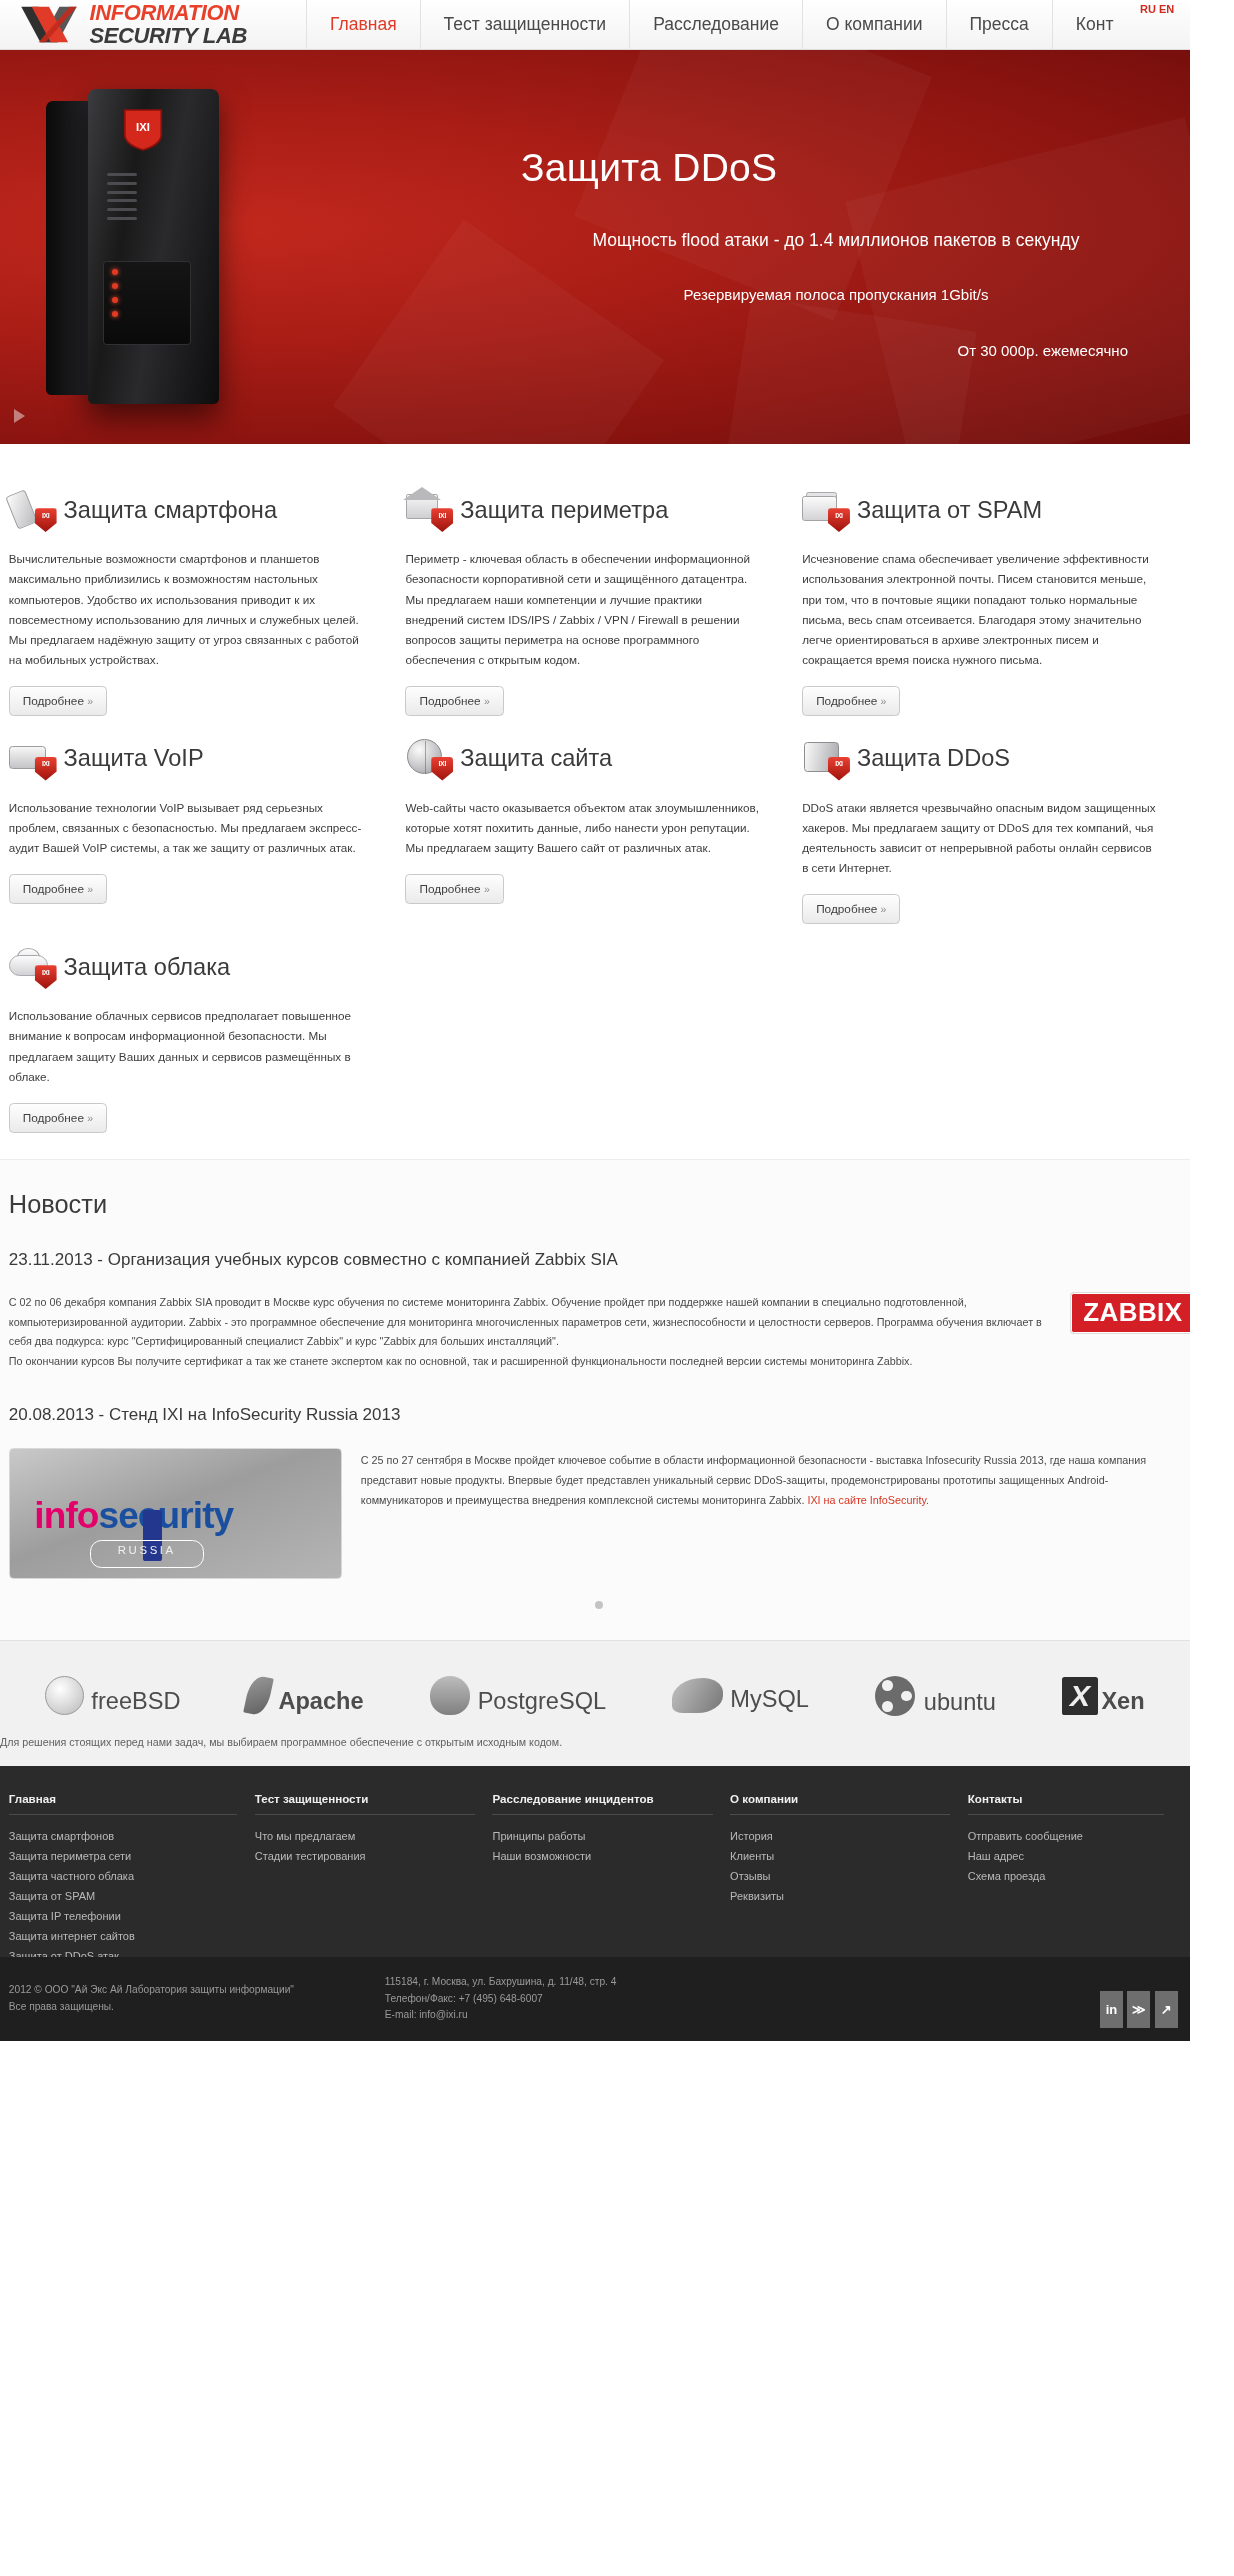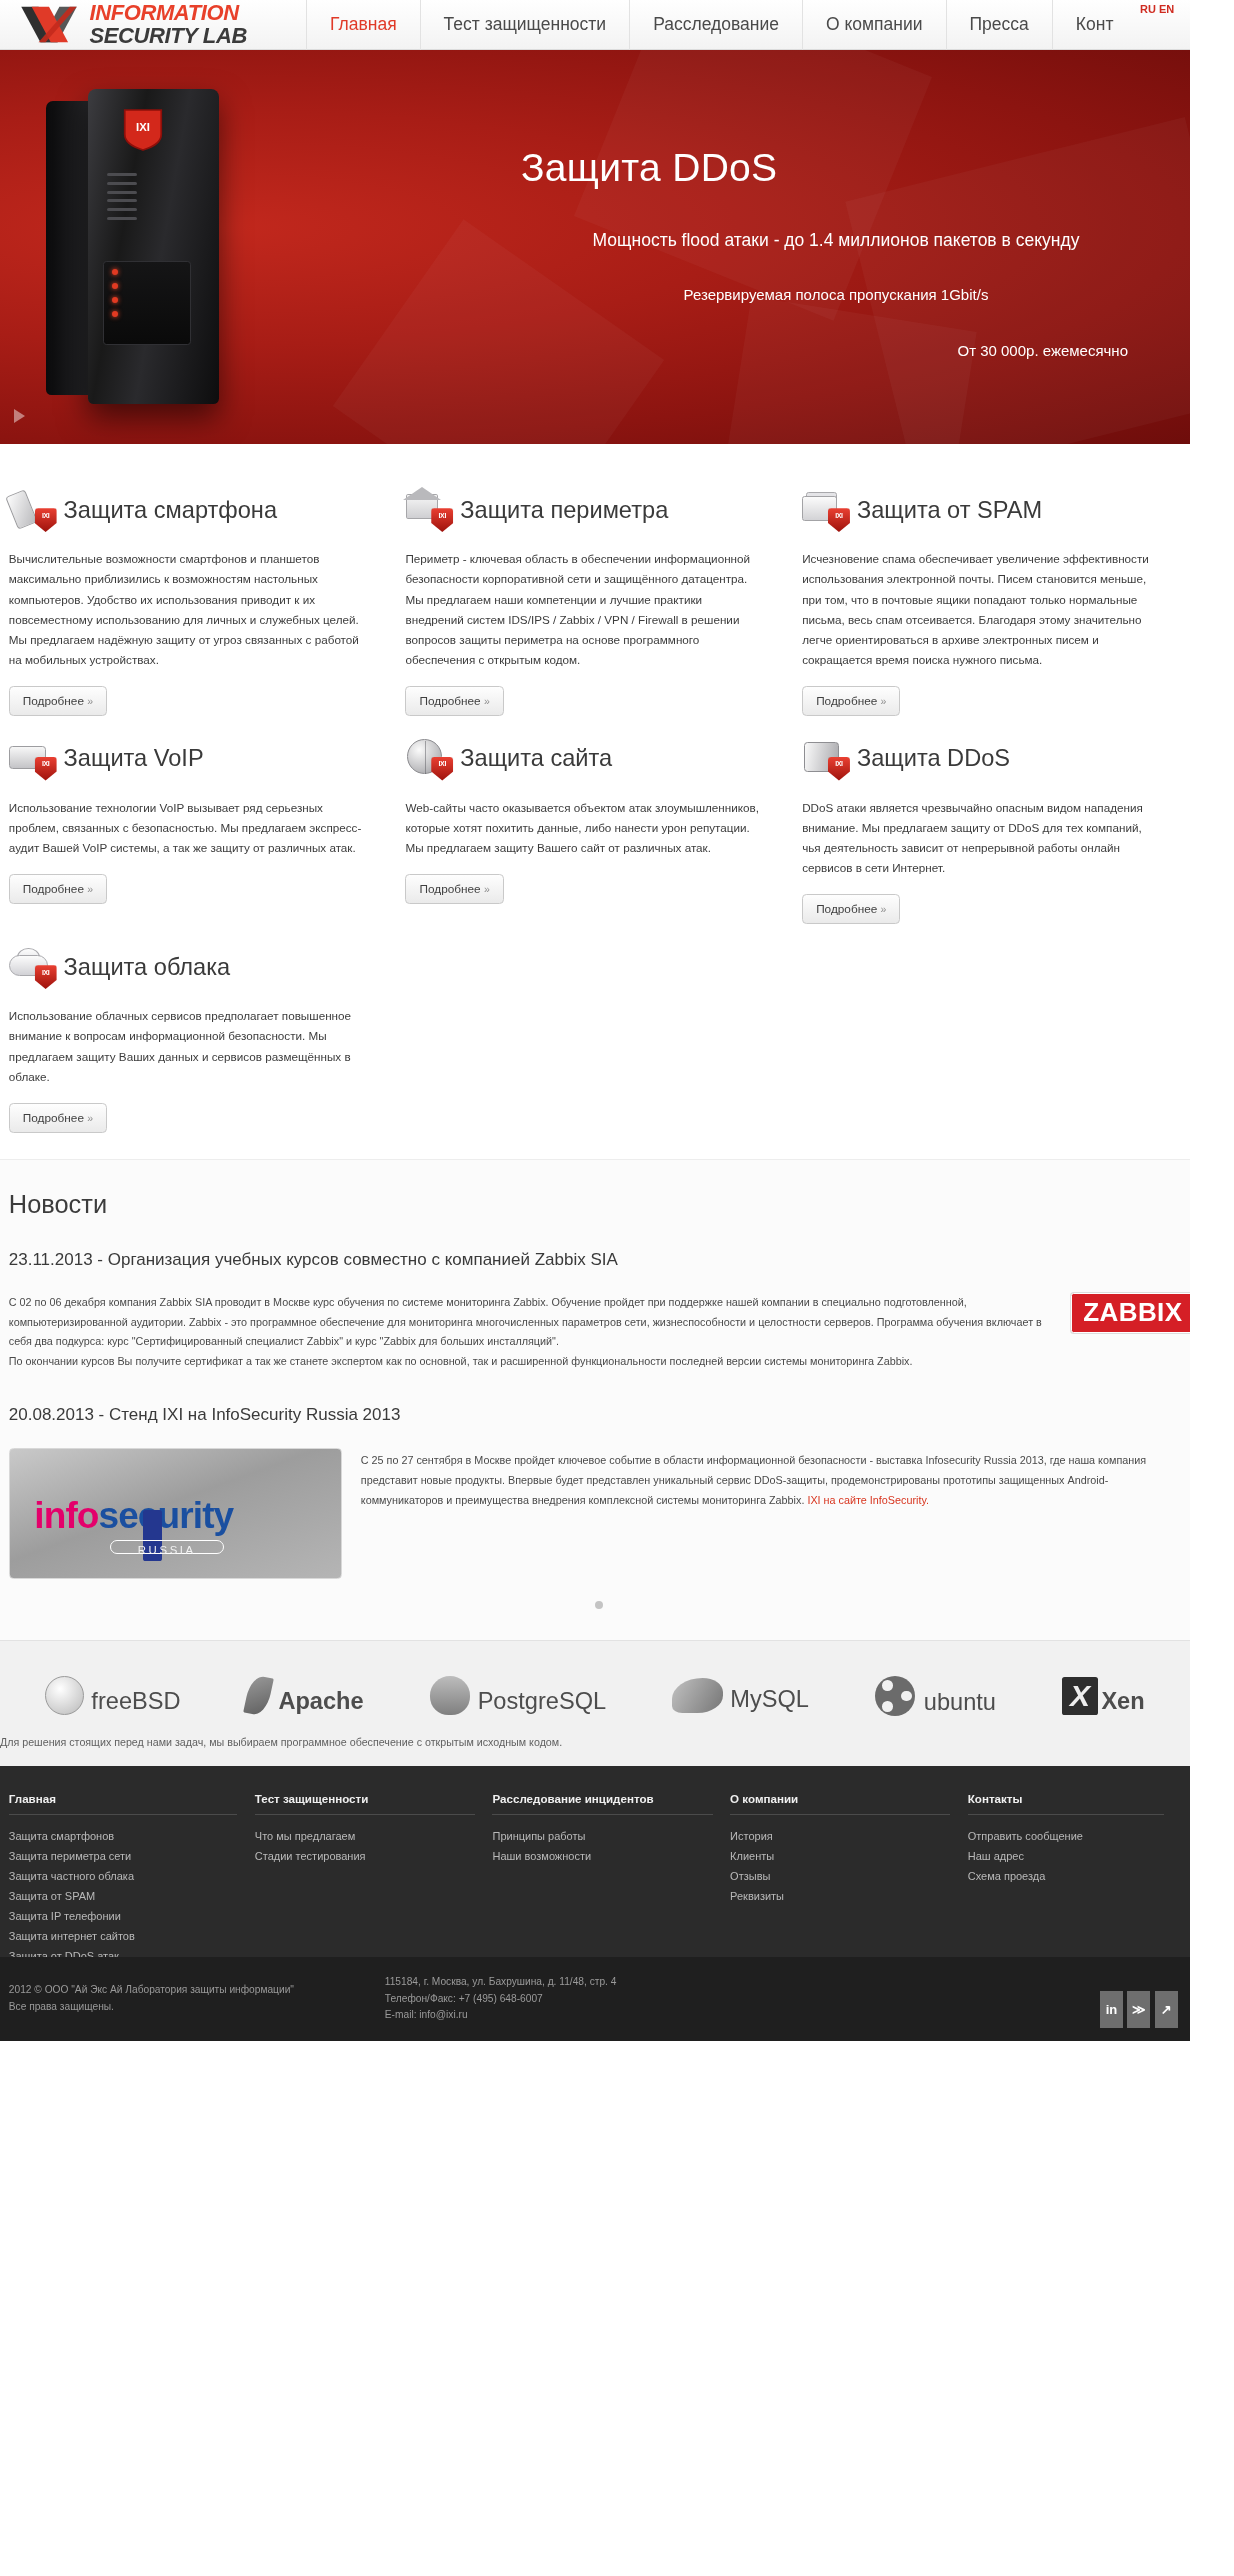--- a/index.html
+++ b/index.html
@@ -98,21 +98,21 @@
   .news-body p { margin-bottom:0; }
   .zabbix-logo { position:absolute; right:-4.4px; top:133px; width:123px; height:40px;
                  background:#d51f26; border:1.8px solid #fff; border-radius:2.6px;
                  color:#fff; font-size:26px; font-weight:bold; display:flex;
                  align-items:center; justify-content:center; letter-spacing:0.4px; box-shadow:0 0 0 0.9px #dcdcdc; }
   .news2 { display:flex; gap:19px; margin-top:19px; }
   .infosec-img { width:333px; height:131px; flex:none; border:0.9px solid #d8d8d8; border-radius:4.4px;
                  background:linear-gradient(160deg,#c9c9c9,#9d9d9d 45%,#b5b5b5); position:relative; overflow:hidden; }
   .isl-text { position:absolute; left:24.5px; top:46px; font-size:37px; font-weight:bold; letter-spacing:-0.9px; }
   .isl-a { color:#e4006b; } .isl-b { color:#1a4fa0; }
-  .isl-russia { position:absolute; left:100px; top:91px; width:114px; height:14px; border:1.8px solid #fff;
+  .isl-russia { position:absolute; left:80px; top:91px; width:114px; height:28px; border:1.8px solid #fff;
                 border-radius:11.4px; color:#f2f2f2; font-size:11.4px; letter-spacing:2.6px; text-align:center; line-height:18.4px; }
   .isl-lock { position:absolute; left:133px; top:61px; width:19px; height:51px; background:#24378f; border-radius:2.6px; }
   .news2-text { font-size:10.8px; line-height:1.85; color:#4a4a4a; padding-top:3.5px; }
   .news2-text a { color:#d8351f; text-decoration:none; }
   .dots { text-align:center; padding:17.5px 0 12.3px 0; }
   .dot { display:inline-block; width:7.9px; height:7.9px; border-radius:50%; background:#c4c4c4; cursor:pointer; }
 
   
   .partners { background:#f1f1f1; border-top:0.9px solid #e2e2e2; padding:21px 0 17.5px 0; }
   .plogos { display:flex; align-items:center; justify-content:space-around; padding:0 12.3px; height:67px; }
@@ -298,21 +298,21 @@
       <div class="card">
         <div class="card-head">
           <div class="card-icon">
             <div class="ic-srv"></div>
               <div class="shield">
                 <b>IXI</b>
               </div>
           </div>
           <div class="card-title">Защита DDoS</div>
         </div>
-        <div class="card-text">DDoS атаки является чрезвычайно опасным видом нападения внимание. Мы предлагаем защиту от DDoS для тех компаний, чья деятельность зависит от непрерывной работы онлайн сервисов в сети Интернет.</div>
+        <div class="card-text">DDoS атаки является чрезвычайно опасным видом защищенных хакеров. Мы предлагаем защиту от DDoS для тех компаний, чья деятельность зависит от непрерывной работы онлайн сервисов в сети Интернет.</div>
         <div class="btn"><span>Подробнее</span> <span class="chev">»</span></div>
       </div>
     </div>
 
     <div class="srow" style="margin-top:15.8px;">
       <div class="card">
         <div class="card-head">
           <div class="card-icon">
             <div class="ic-cloud2"></div>
               <div class="ic-cloud"></div>

